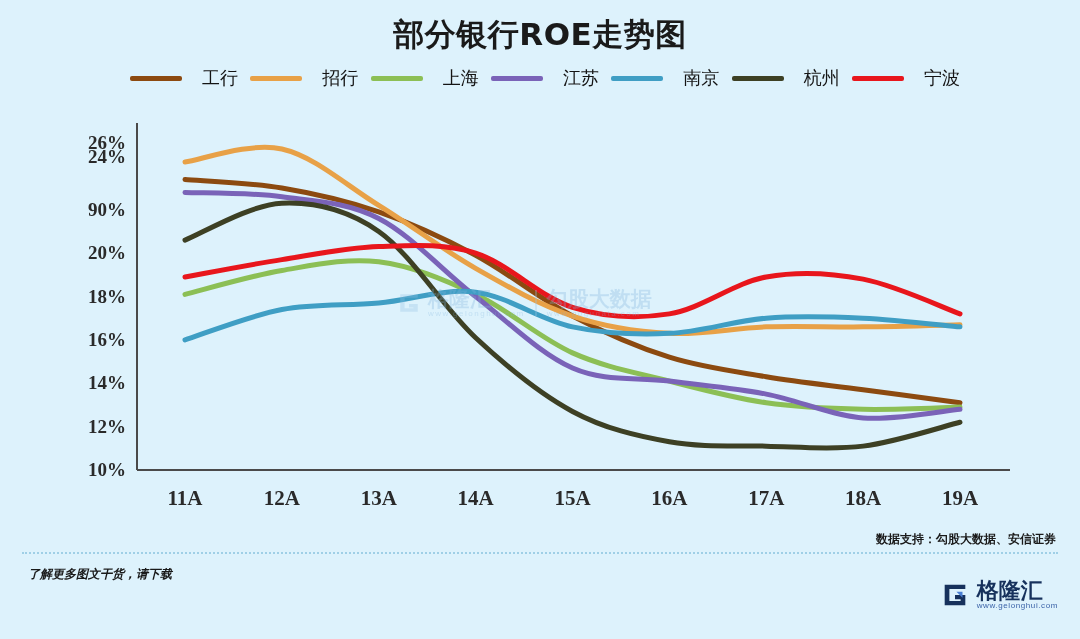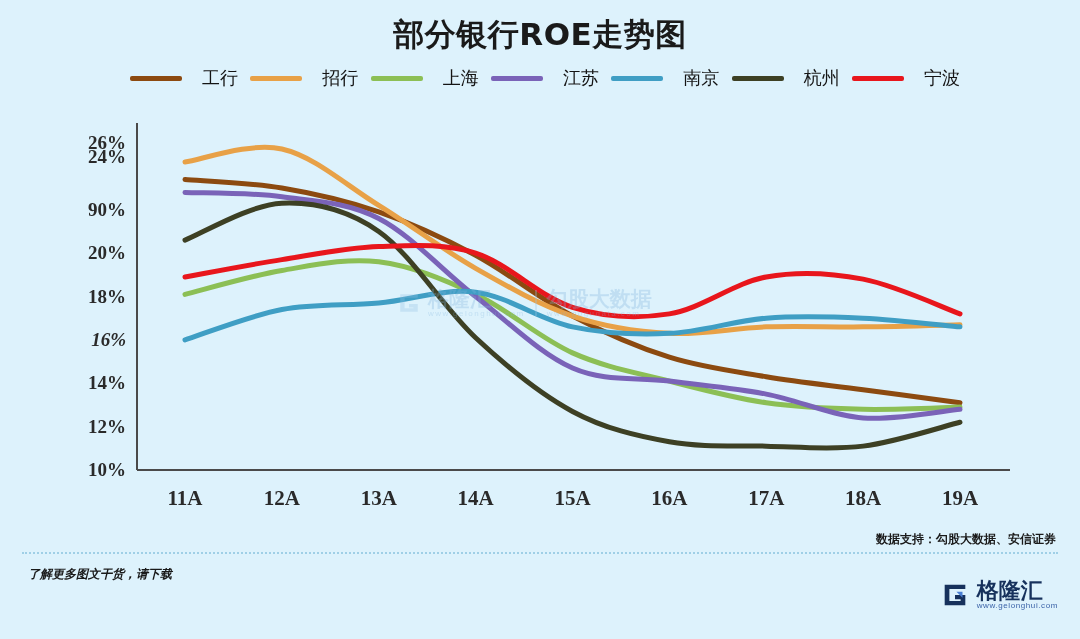--- a/index.html
+++ b/index.html
@@ -257,21 +257,21 @@
         <span class="legend-label">宁波</span>
       </div>
     </div>
 
   <div class="ytick-col" id="ytick-col">
       <div class="ytick" style="top: 123px; margin-top: 20px;">26%</div>
       <div class="ytick" style="top: 157px;">24%</div>
       <div class="ytick" style="top: 209.75px;">90%</div>
       <div class="ytick" style="top: 253.125px;">20%</div>
       <div class="ytick" style="top: 296.5px;">18%</div>
-      <div class="ytick" style="top: 339.875px; font-style: italic;">16%</div>
+      <div class="ytick" style="top: 339.875px;">16%</div>
       <div class="ytick" style="top: 383.25px;">14%</div>
       <div class="ytick" style="top: 426.625px;">12%</div>
       <div class="ytick" style="top: 470px;">10%</div>
     </div>
   <div class="xtick-row" id="xtick-row">
       <div class="xtick" style="left: 185px;">11A</div>
       <div class="xtick" style="left: 281.875px;">12A</div>
       <div class="xtick" style="left: 378.75px;">13A</div>
       <div class="xtick" style="left: 475.625px;">14A</div>
       <div class="xtick" style="left: 572.5px;">15A</div>

